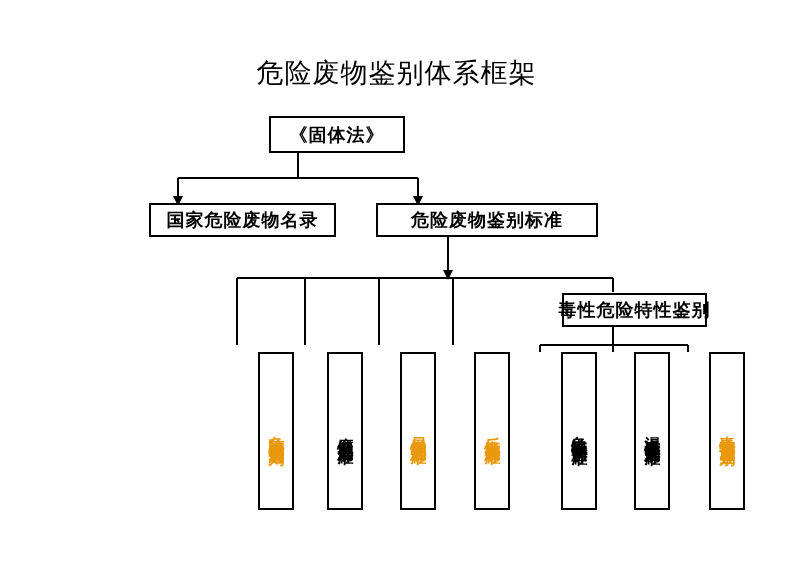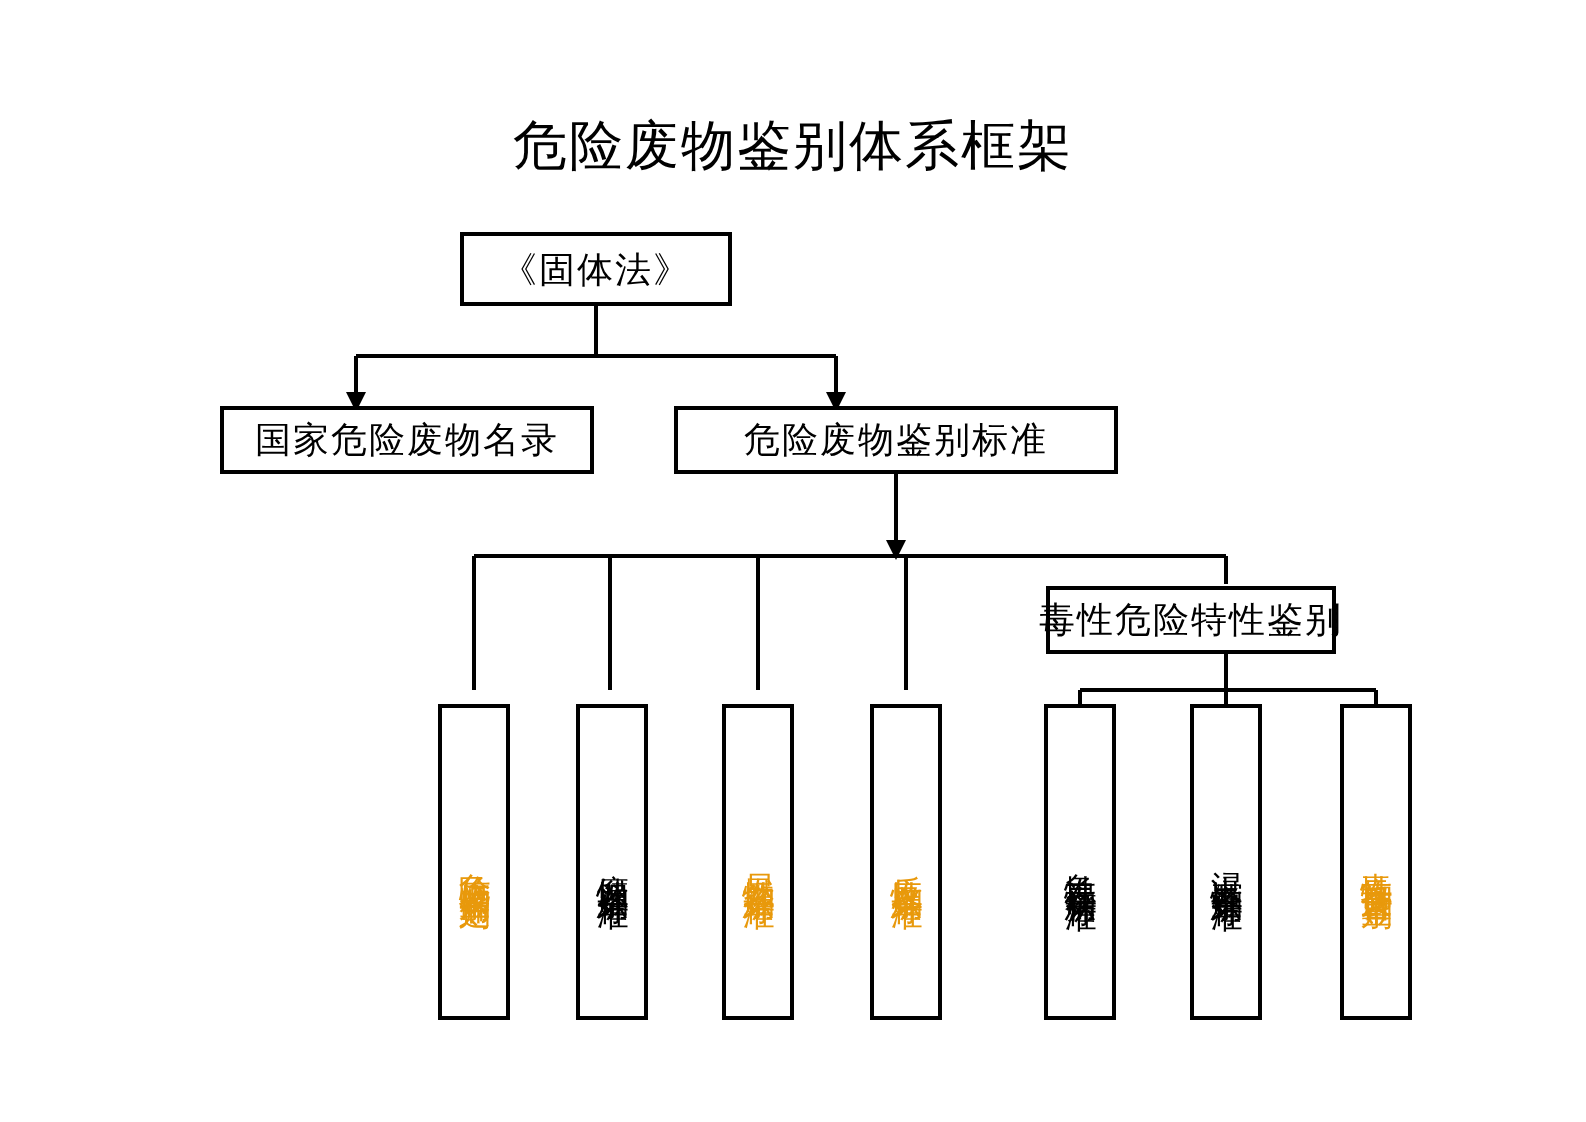--- a/index.html
+++ b/index.html
@@ -32,22 +32,23 @@
   }
   .node {
     position: absolute;
     border: 2px solid #000000;
     background: #ffffff;
     box-sizing: border-box;
     display: flex;
     align-items: center;
     justify-content: center;
     color: #000000;
-    font-weight: normal;
+    font-weight: bold;
     font-family: "DejaVu Sans", "Liberation Sans", sans-serif;
+    margin-left: 39px;
   }
   .node.h {
     font-size: 18px;
     letter-spacing: 1px;
     white-space: nowrap;
   }
   .node.v {
     writing-mode: vertical-rl;
     text-orientation: upright;
     font-size: 16px;

